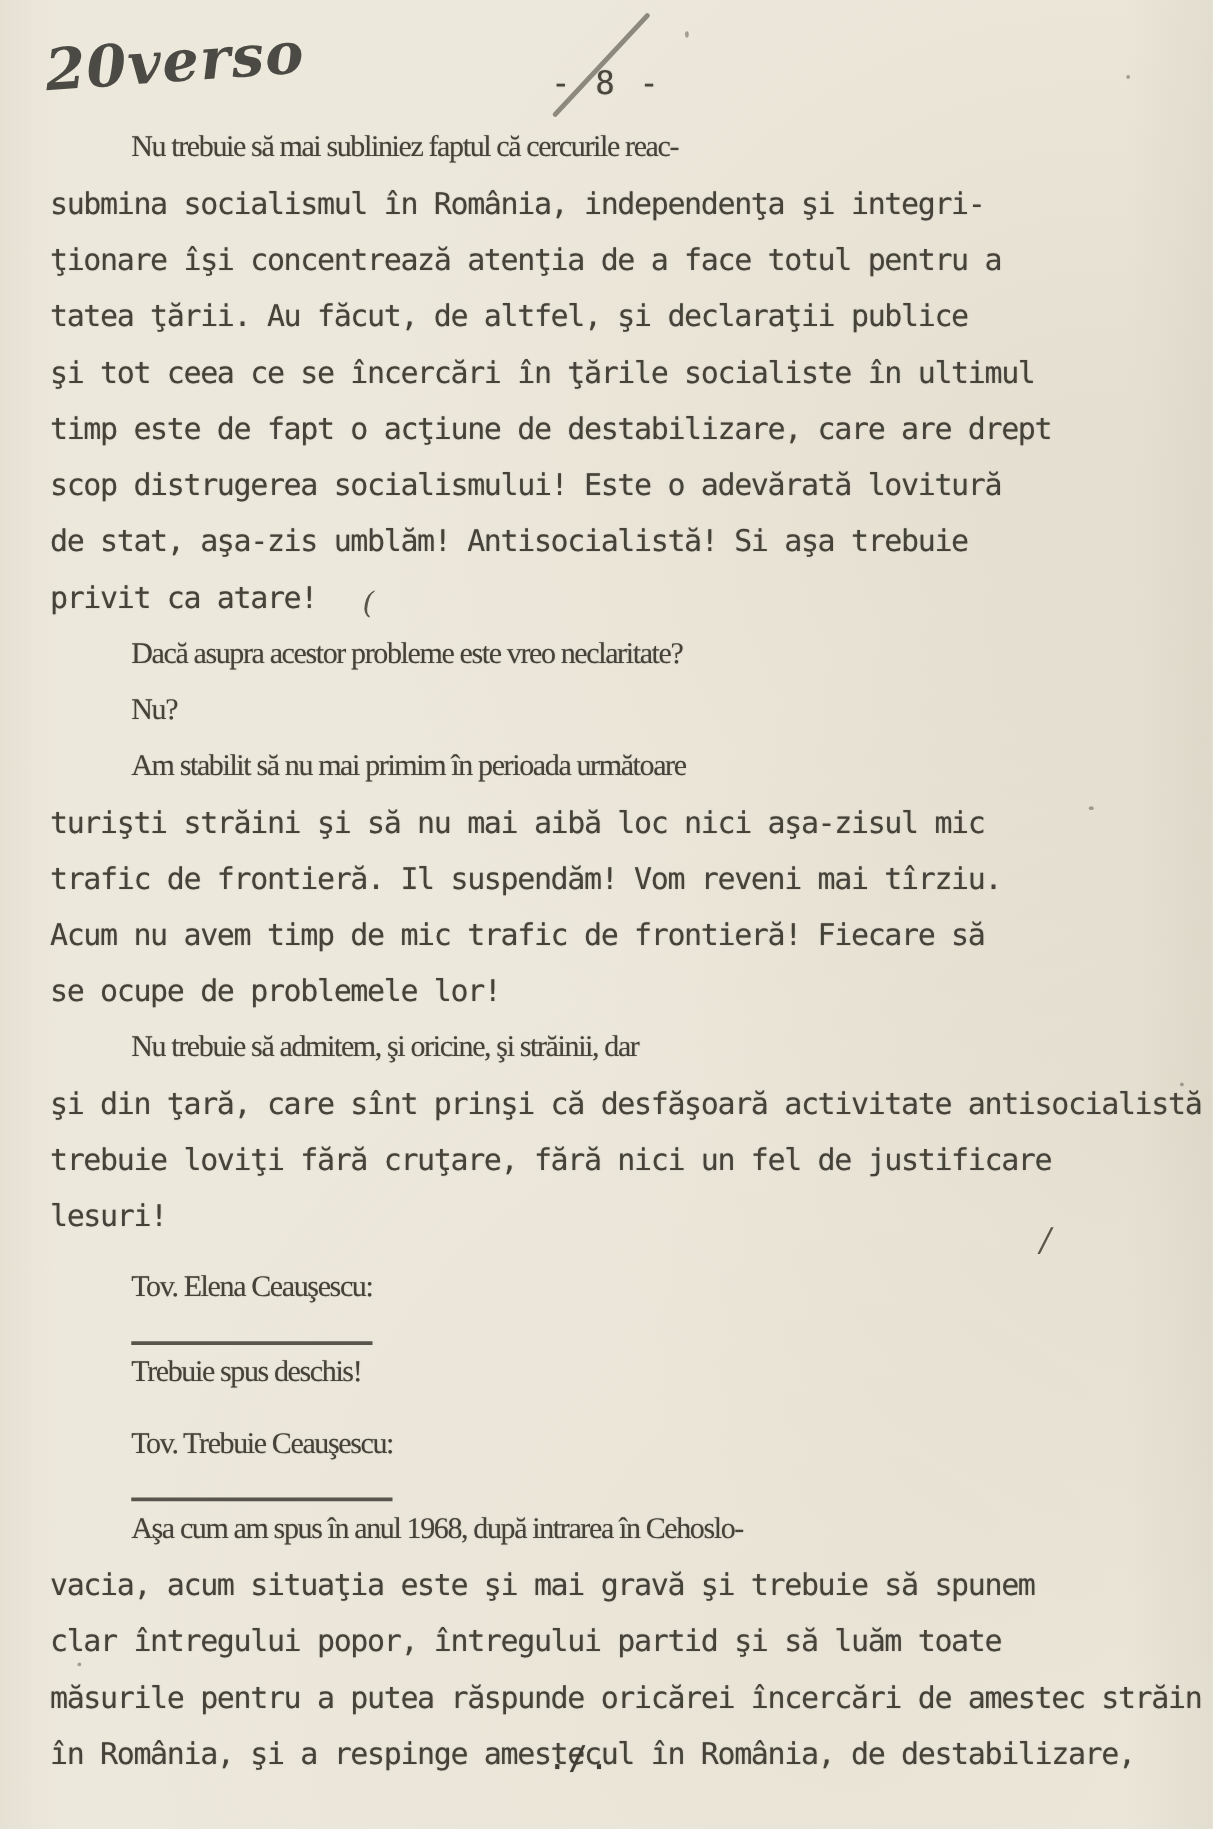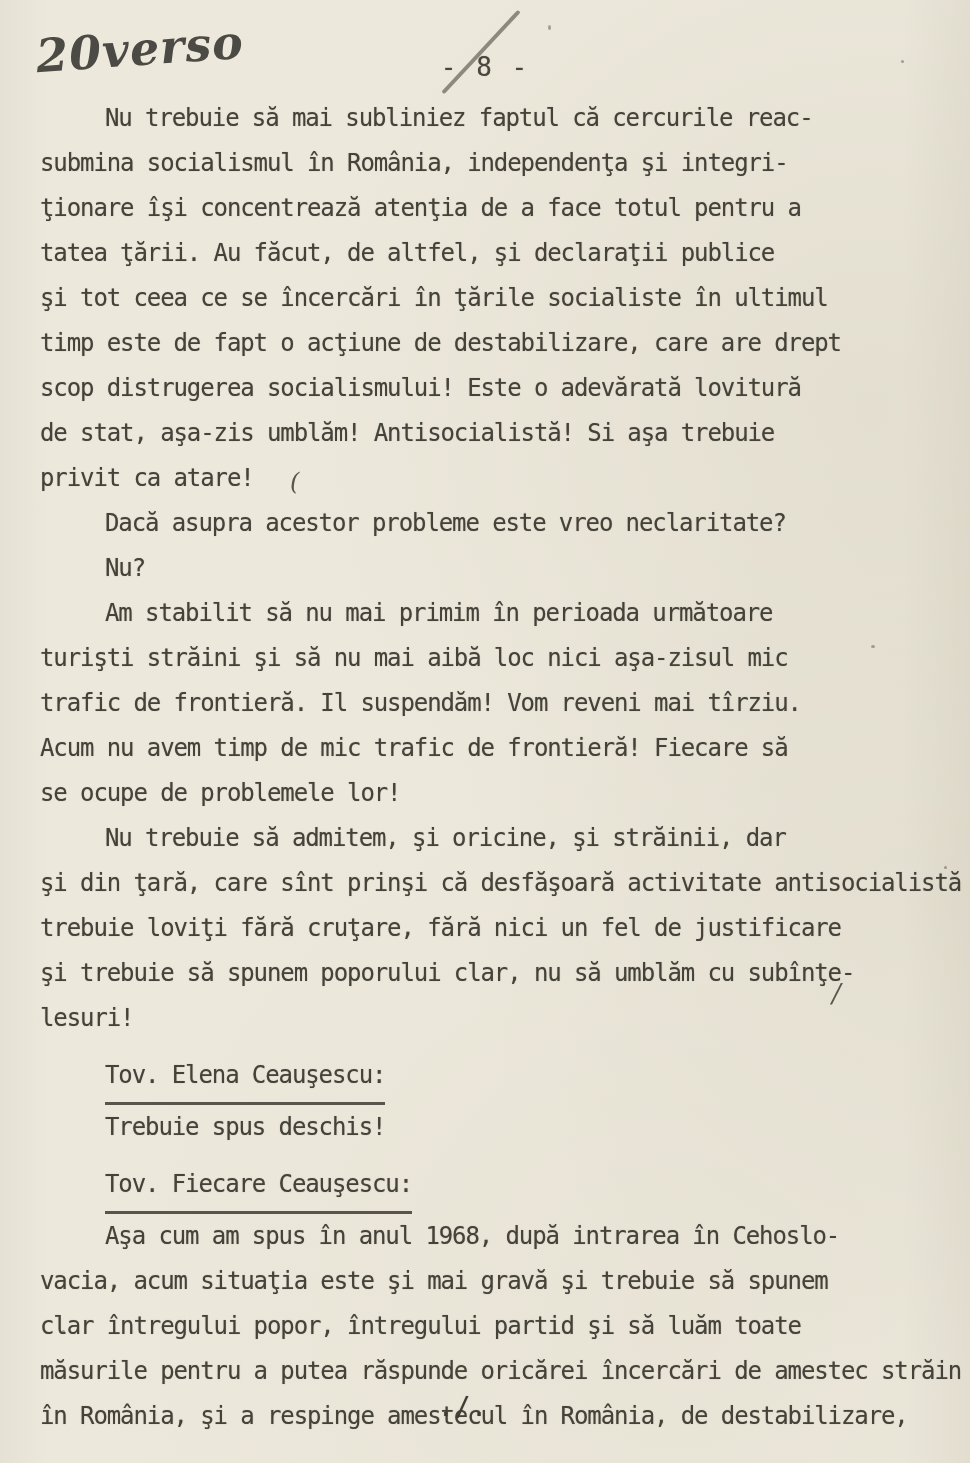--- a/index.html
+++ b/index.html
@@ -36,26 +36,26 @@
     width:112px;height:4px;border-radius:2px;
     background:#6f6a5f;opacity:0.75;
     transform:translate(-50%,-50%) rotate(-47deg);
   }
   .doc-body{
     position:absolute;left:40px;top:96px;width:928px;
     font-size:24px;letter-spacing:-1.1px;line-height:45px;
     text-shadow:0 0 1px rgba(70,67,58,0.4);
   }
   .line{white-space:pre;}
-  .line.indent{padding-left:65px;}
+  .line.indent{padding-left:65px;font-family:Liberation Serif, serif;}
   .line.heading-line{margin-top:12px;}
   .heading{
     display:inline-block;
     border-bottom:3px solid rgba(62,59,50,0.85);
-    padding-bottom:4px;
+    padding-bottom:20px;
   }
   .footer-mark{
     position:absolute;top:1392px;left:0;width:970px;text-align:center;
     font-size:26px;letter-spacing:1px;color:#3f3c34;
     transform:translateX(-22px);
     text-shadow:0 0 1px rgba(70,67,58,0.45);
   }
   .speck{position:absolute;border-radius:50%;background:rgba(90,85,72,0.5);}
   .stray-paren{
     position:absolute;left:290px;top:468px;font-size:24px;color:#5a564b;
@@ -90,25 +90,24 @@
     <div class="line indent">Dacă asupra acestor probleme este vreo neclaritate?</div>
     <div class="line indent">Nu?</div>
     <div class="line indent">Am stabilit să nu mai primim în perioada următoare</div>
     <div class="line">turişti străini şi să nu mai aibă loc nici aşa-zisul mic</div>
     <div class="line">trafic de frontieră. Il suspendăm! Vom reveni mai tîrziu.</div>
     <div class="line">Acum nu avem timp de mic trafic de frontieră! Fiecare să</div>
     <div class="line">se ocupe de problemele lor!</div>
     <div class="line indent">Nu trebuie să admitem, şi oricine, şi străinii, dar</div>
     <div class="line">şi din ţară, care sînt prinşi că desfăşoară activitate antisocialistă</div>
     <div class="line">trebuie loviţi fără cruţare, fără nici un fel de justificare</div>
-    <div class="line">şi trebuie să spunem poporului clar, nu să umblăm cu subînţe-</div>
     <div class="line">lesuri!</div>
     <div class="line indent heading-line"><span class="heading">Tov. Elena Ceauşescu:</span></div>
     <div class="line indent">Trebuie spus deschis!</div>
-    <div class="line indent heading-line"><span class="heading">Tov. Fiecare Ceauşescu:</span></div>
+    <div class="line indent heading-line"><span class="heading">Tov. Trebuie Ceauşescu:</span></div>
     <div class="line indent">Aşa cum am spus în anul 1968, după intrarea în Cehoslo-</div>
     <div class="line">vacia, acum situaţia este şi mai gravă şi trebuie să spunem</div>
     <div class="line">clar întregului popor, întregului partid şi să luăm toate</div>
     <div class="line">măsurile pentru a putea răspunde oricărei încercări de amestec străin</div>
     <div class="line">în România, şi a respinge amestecul în România, de destabilizare,</div>
   </div>
 
 <div class="stray-paren">(</div>
 <div class="stray-slash">/</div>
 

